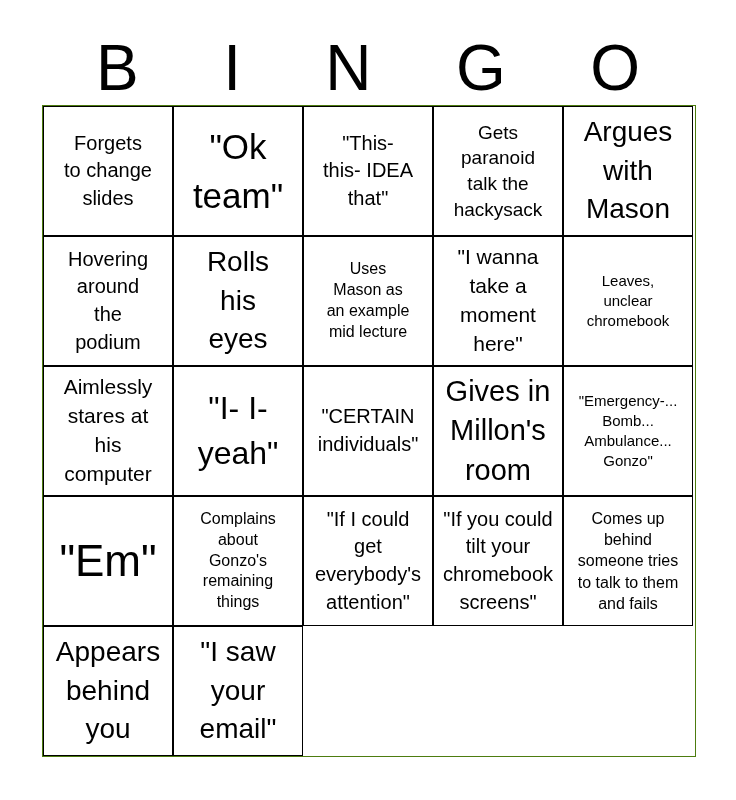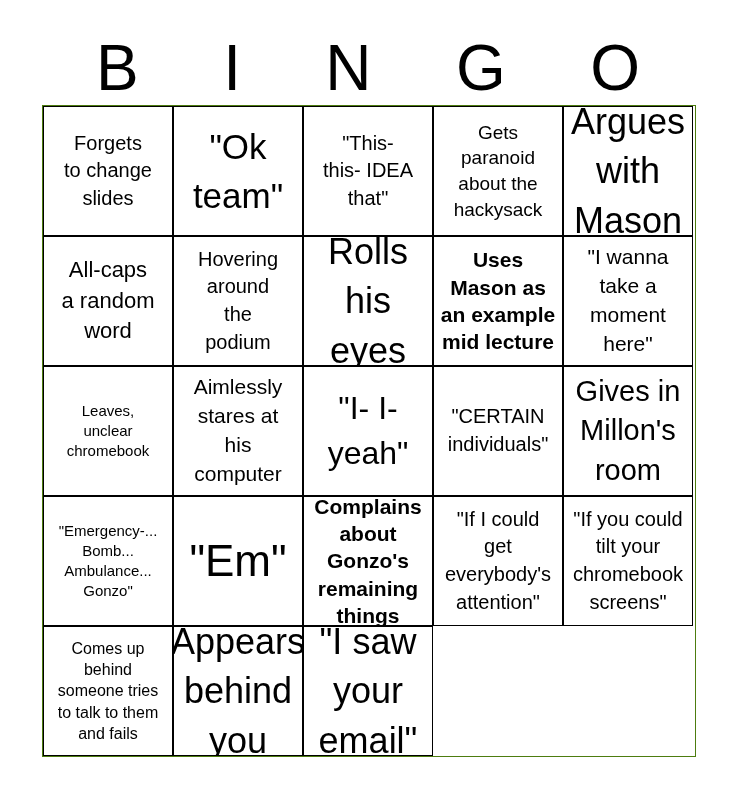--- a/index.html
+++ b/index.html
@@ -44,26 +44,26 @@
     align-items: center;
     justify-content: center;
     text-align: center;
     white-space: pre-line;
     padding: 2px;
     line-height: 1.35;
     overflow: hidden;
   }
   .fs15 { font-size: 15px; line-height: 1.32; }
   .fs16 { font-size: 16px; line-height: 1.32; }
-  .fs18 { font-size: 21px; line-height: 1.3; font-weight: bold; }
+  .fs18 { font-size: 16px; line-height: 1.3; }
   .fs19 { font-size: 19px; line-height: 1.35; }
   .fs20 { font-size: 20px; line-height: 1.38; }
   .fs21 { font-size: 21px; line-height: 1.38; }
   .fs22 { font-size: 22px; line-height: 1.4; }
-  .fs28 { font-size: 36px; line-height: 1.38; }
+  .fs28 { font-size: 28px; line-height: 1.38; }
   .fs29 { font-size: 29px; line-height: 1.35; }
   .fs32 { font-size: 32px; line-height: 1.4; }
   .fs35 { font-size: 35px; line-height: 1.4; }
   .fs44 { font-size: 44px; line-height: 1.2; }
 </style>
 </head>
 <body>
 
 <div class="card">
 
@@ -79,29 +79,26 @@
     <div class="cell fs20">Forgets
 to change
 slides</div>
     <div class="cell fs35">"Ok
 team"</div>
     <div class="cell fs20">"This-
 this- IDEA
 that"</div>
     <div class="cell fs19">Gets
 paranoid
-about the
+talk the
 hackysack</div>
     <div class="cell fs28">Argues
 with
 Mason</div>
 
-    <div class="cell fs22">All-caps
-a random
-word</div>
     <div class="cell fs20">Hovering
 around
 the
 podium</div>
     <div class="cell fs28">Rolls
 his
 eyes</div>
     <div class="cell fs18">Uses
 Mason as
 an example

